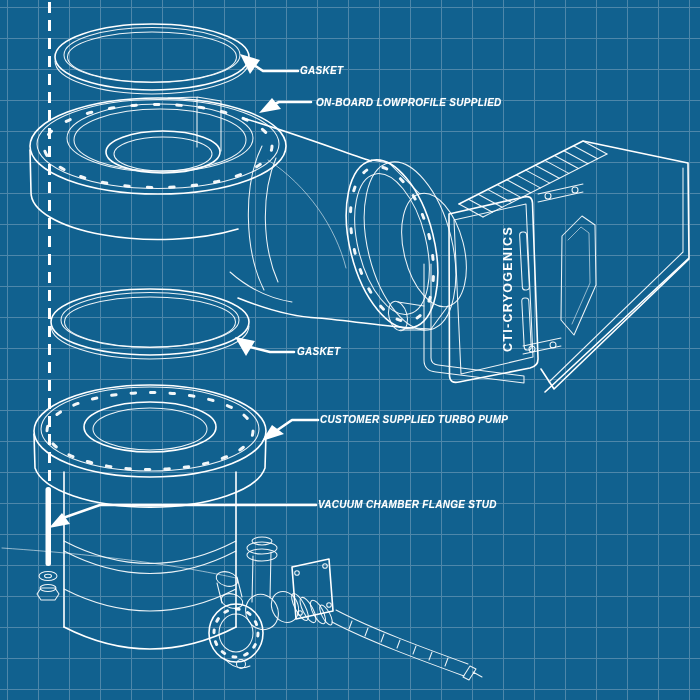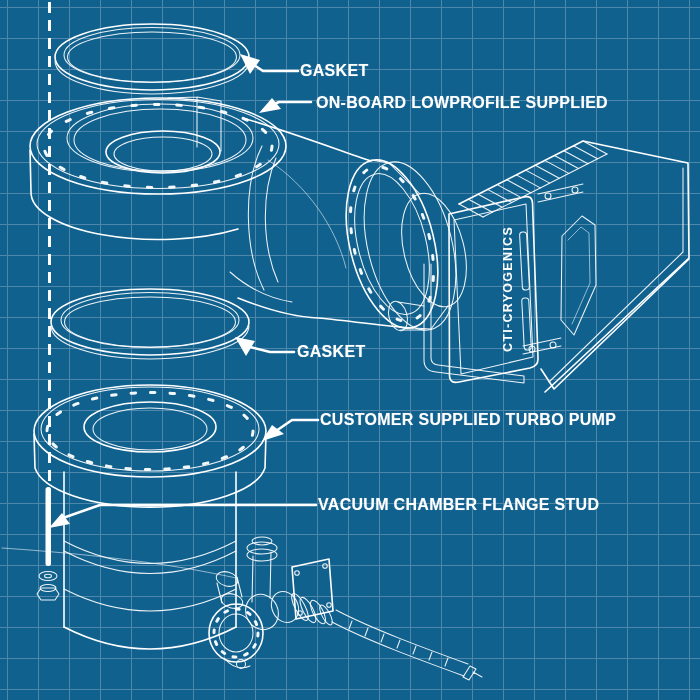--- a/index.html
+++ b/index.html
@@ -1,21 +1,21 @@
 <!DOCTYPE html>
 <html style="--bg: #11618f; --grid: #4e87aa; --line: #ffffff; --txt: #ffffff;"><head>
 <meta charset="utf-8">
 <style>
   html,body{margin:0;padding:0;background:#0c4a70;}
   .stage{position:relative;width:700px;height:700px;overflow:hidden;
          background:var(--bg,#11618f);font-family:"Liberation Sans",sans-serif;}
   .stage svg{position:absolute;left:0;top:0;}
-  .label{position:absolute;color:var(--txt,#ffffff);font-weight:700;font-size:16px;
+  .label{position:absolute;color:var(--txt,#ffffff);font-weight:700;font-size:10px;
          letter-spacing:.3px;white-space:nowrap;line-height:16px;
-         text-shadow:0 0 1px rgba(255,255,255,.35);}
+         text-shadow:0 0 1px rgba(255,255,255,.35);font-style:italic;}
   .gridline{stroke:var(--grid,#4e87aa);stroke-width:1;fill:none;}
   .art{stroke:var(--line,#ffffff);fill:none;stroke-width:1.6;
        stroke-linecap:round;stroke-linejoin:round;}
   .thin{stroke-width:1.05;opacity:.92;}
   .faint{stroke-width:1;opacity:.55;}
   .bolts{stroke-width:3;opacity:.95;}
   .fillw{fill:var(--line,#ffffff);stroke:none;}
   .leader{stroke:var(--line,#ffffff);stroke-width:2.6;fill:none;
           stroke-linecap:round;stroke-linejoin:round;}
   .brand{font-family:"Liberation Sans",sans-serif;font-weight:700;

